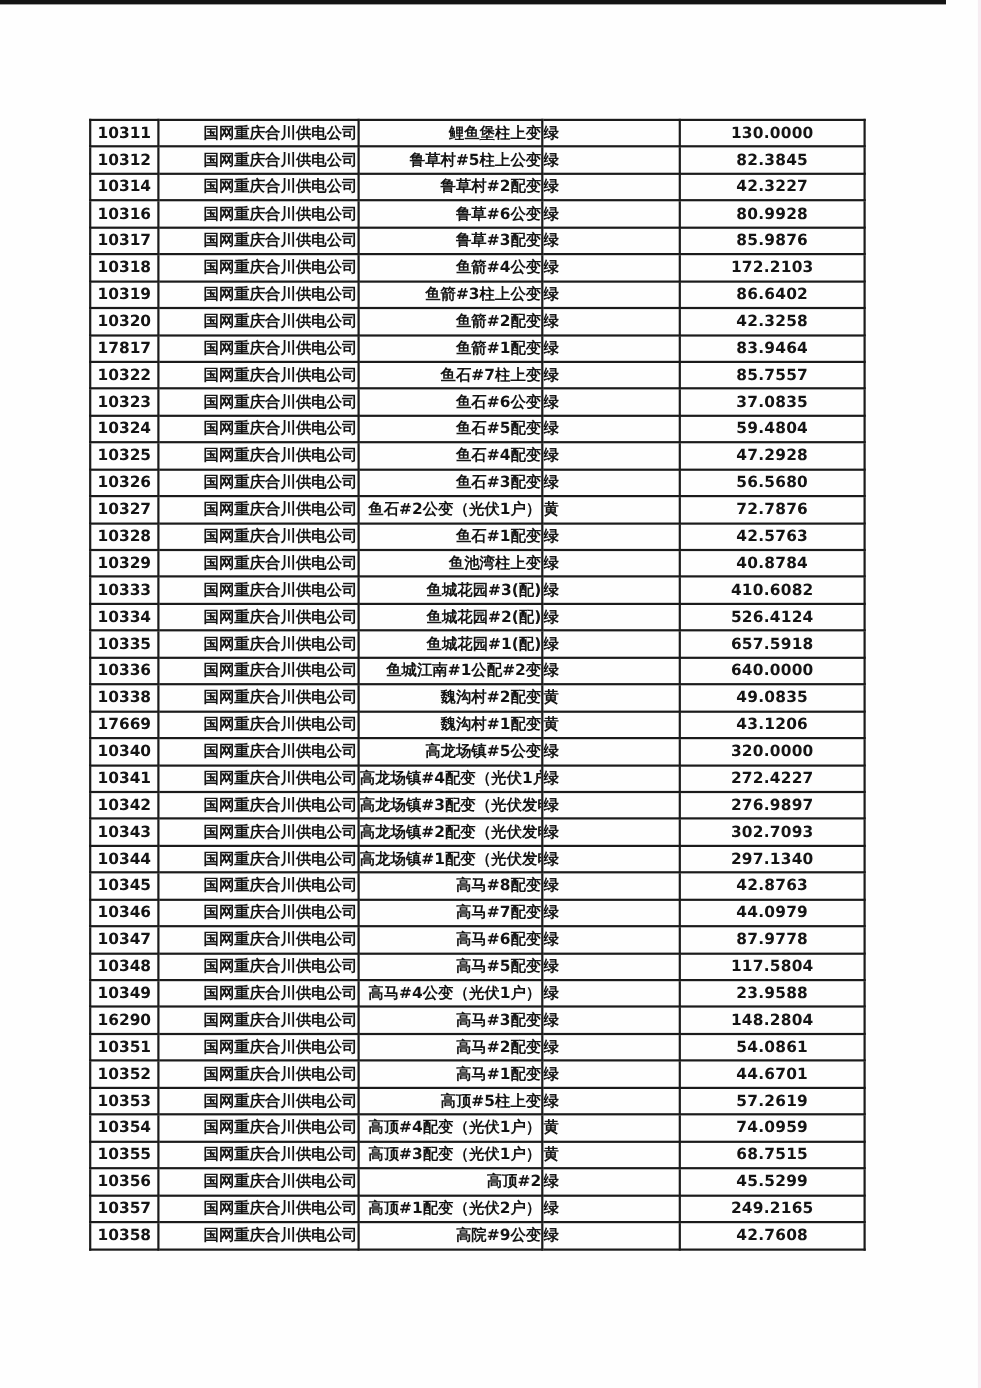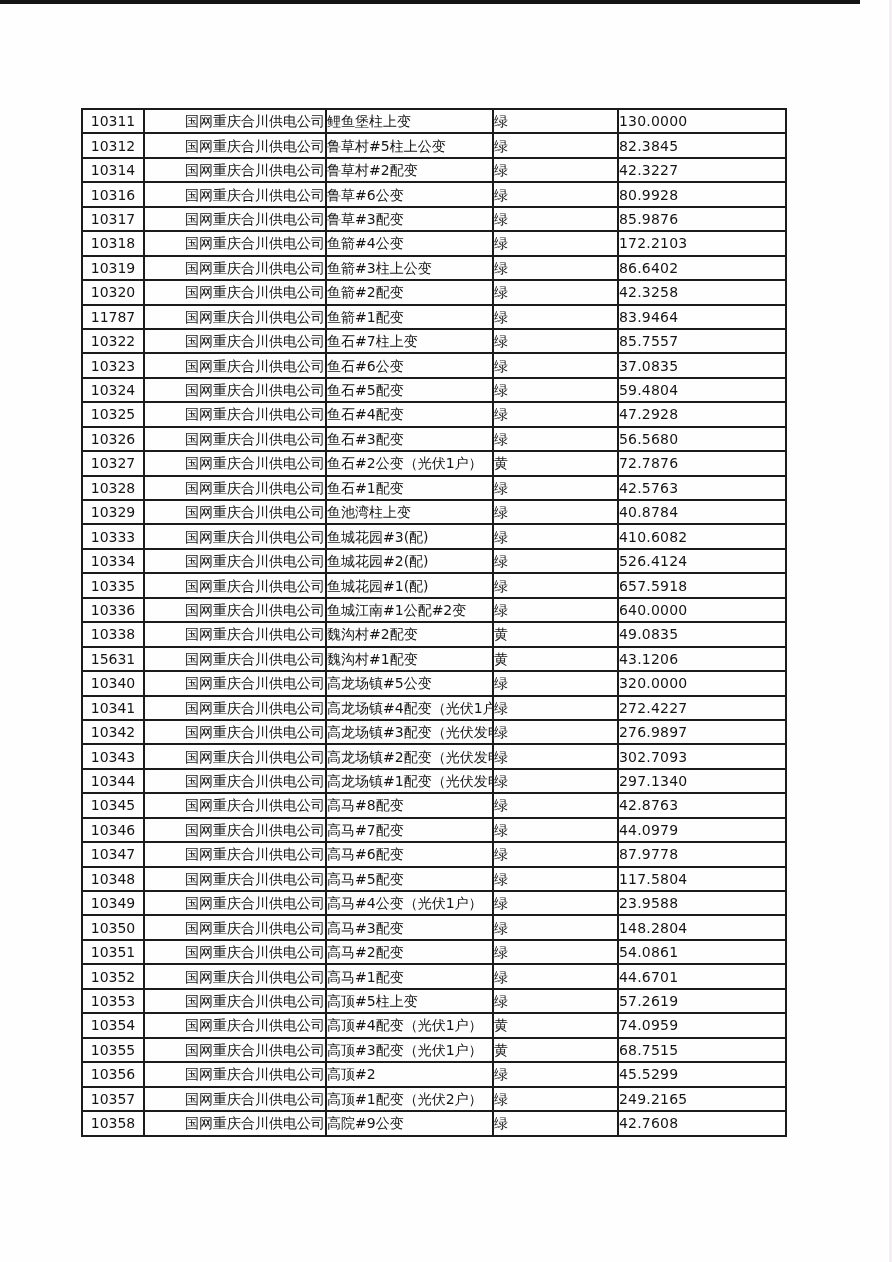--- a/index.html
+++ b/index.html
@@ -9,20 +9,21 @@
     height: 1262px;
     background: #ffffff;
     font-family: "DejaVu Sans", "Liberation Sans", sans-serif;
   }
   .page {
     position: relative;
     width: 892px;
     height: 1262px;
     background: #fefefe;
     overflow: hidden;
+    font-weight: bold;
   }
   .scan-top-bar {
     position: absolute;
     top: 0;
     left: 0;
     width: 860px;
     height: 4px;
     background: #141414;
   }
   .scan-right-edge {
@@ -47,23 +48,23 @@
     padding: 0;
     font-size: 14px;
     line-height: 1;
     color: #141414;
     overflow: hidden;
     white-space: nowrap;
     vertical-align: middle;
   }
   td.col-id    { text-align: center; }
   td.col-company { text-align: right; padding-left: 4px; }
-  td.col-name  { text-align: left; padding-left: 3px; }
+  td.col-name  { text-align: right; padding-left: 3px; }
   td.col-status{ text-align: left; padding-left: 5px; }
-  td.col-value { letter-spacing: 0.2px; }
+  td.col-value { text-align: center; letter-spacing: 0.2px; }
 </style>
 </head>
 <body>
 
 <div class="page">
   <div class="scan-top-bar"></div>
   <div class="scan-right-edge"></div>
 
   <table class="data-table">
     <colgroup>
@@ -124,21 +125,21 @@
           <td class="col-value">86.6402</td>
         </tr>
         <tr>
           <td class="col-id">10320</td>
           <td class="col-company">国网重庆合川供电公司</td>
           <td class="col-name">鱼箭#2配变</td>
           <td class="col-status">绿</td>
           <td class="col-value">42.3258</td>
         </tr>
         <tr>
-          <td class="col-id">11787</td>
+          <td class="col-id">17817</td>
           <td class="col-company">国网重庆合川供电公司</td>
           <td class="col-name">鱼箭#1配变</td>
           <td class="col-status">绿</td>
           <td class="col-value">83.9464</td>
         </tr>
         <tr>
           <td class="col-id">10322</td>
           <td class="col-company">国网重庆合川供电公司</td>
           <td class="col-name">鱼石#7柱上变</td>
           <td class="col-status">绿</td>
@@ -222,21 +223,21 @@
           <td class="col-value">640.0000</td>
         </tr>
         <tr>
           <td class="col-id">10338</td>
           <td class="col-company">国网重庆合川供电公司</td>
           <td class="col-name">魏沟村#2配变</td>
           <td class="col-status">黄</td>
           <td class="col-value">49.0835</td>
         </tr>
         <tr>
-          <td class="col-id">15631</td>
+          <td class="col-id">17669</td>
           <td class="col-company">国网重庆合川供电公司</td>
           <td class="col-name">魏沟村#1配变</td>
           <td class="col-status">黄</td>
           <td class="col-value">43.1206</td>
         </tr>
         <tr>
           <td class="col-id">10340</td>
           <td class="col-company">国网重庆合川供电公司</td>
           <td class="col-name">高龙场镇#5公变</td>
           <td class="col-status">绿</td>
@@ -299,21 +300,21 @@
           <td class="col-value">117.5804</td>
         </tr>
         <tr>
           <td class="col-id">10349</td>
           <td class="col-company">国网重庆合川供电公司</td>
           <td class="col-name">高马#4公变（光伏1户）</td>
           <td class="col-status">绿</td>
           <td class="col-value">23.9588</td>
         </tr>
         <tr>
-          <td class="col-id">10350</td>
+          <td class="col-id">16290</td>
           <td class="col-company">国网重庆合川供电公司</td>
           <td class="col-name">高马#3配变</td>
           <td class="col-status">绿</td>
           <td class="col-value">148.2804</td>
         </tr>
         <tr>
           <td class="col-id">10351</td>
           <td class="col-company">国网重庆合川供电公司</td>
           <td class="col-name">高马#2配变</td>
           <td class="col-status">绿</td>

